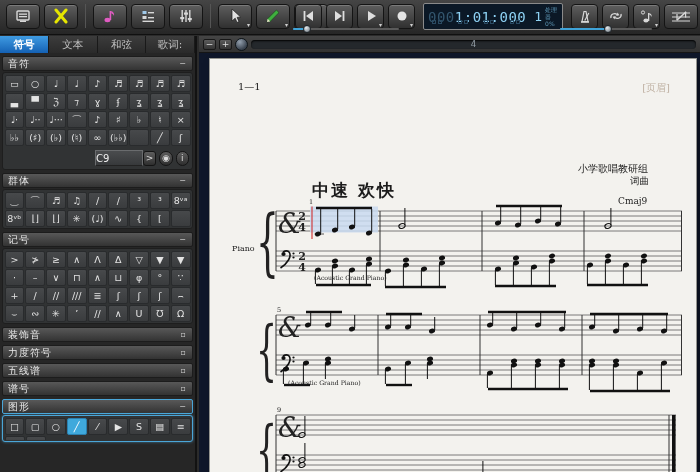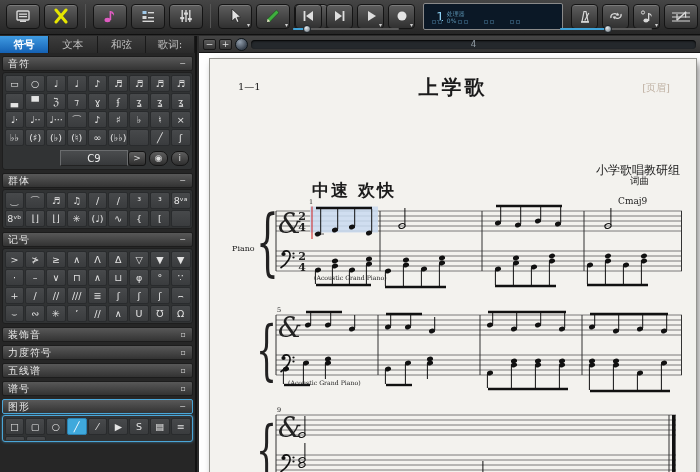--- a/index.html
+++ b/index.html
@@ -45,45 +45,45 @@
     font-size:10px;font-weight:normal;letter-spacing:1px;}
   .sec-h .ctl{margin-left:auto;font-size:8px;color:#cfcfcf;line-height:8px;}
   .sec-b{margin-top:1px;background:#313334;border:1px solid #1e1e1e;border-radius:3px;padding:1px;}
   .grid-row{display:flex;}
   .cell{width:20.2px;height:17px;line-height:16px;text-align:center;font-size:9.5px;color:#e4e4e4;
     background:linear-gradient(#47494b,#3a3c3e);border:1px solid #292b2d;border-radius:2px;margin:0.5px;overflow:hidden;}
   .cell.sel{background:#3fa9dc;color:#fff;border-color:#2b7fae;}
   .section.hl .sec-h{border-color:#4aa6d8;}
   .section.hl .sec-b{border-color:#4aa6d8;box-shadow:0 0 3px rgba(90,180,230,.6);}
   .chordrow{display:flex;align-items:center;height:20px;margin-top:2px;padding:0 2px;}
-  .chordbox{width:74px;height:16px;margin-left:54px;background:linear-gradient(#4a4c4e,#37393b);
-    border:1px solid #6a6c6e;border-bottom-color:#222;text-align:center;font-size:10px;color:#f0f0f0;line-height:15px;}
+  .chordbox{width:74px;height:16px;margin-left:89px;background:linear-gradient(#4a4c4e,#37393b);
+    border:1px solid #6a6c6e;border-bottom-color:#222;font-size:10px;color:#f0f0f0;line-height:15px;}
   .cbtn{width:20px;height:15px;margin-left:3px;border-radius:7px;background:linear-gradient(#5e5e5e,#2e2e2e);
     border:1px solid #141414;color:#ddd;font-size:9px;line-height:13px;text-align:center;}
   .cbtn:first-of-type{margin-left:auto;border-radius:3px;}
   .peek{height:5px;overflow:hidden;}
 
   
   .main{position:absolute;left:199px;top:36px;width:501px;height:436px;background:#2e2e2e;}
   .ruler{position:absolute;left:0;top:0;width:501px;height:17px;background:linear-gradient(#454545,#323232);
     border-bottom:1px solid #151515;display:flex;align-items:center;padding:0 4px;gap:3px;}
   .rbtn{width:13px;height:11px;background:linear-gradient(#5c5c5c,#333);border:1px solid #171717;
     border-radius:2px;color:#ddd;font-size:9px;line-height:9px;text-align:center;}
   .rknob{width:13px;height:13px;border-radius:50%;border:1px solid #0e1418;
     background:radial-gradient(circle at 35% 28%,#93a0ae,#39424e 70%);}
   .rtrack{flex:1;height:9px;background:#24282c;border-radius:4px;box-shadow:inset 0 1px 2px #000;
     text-align:center;font-size:8.5px;color:#939da5;line-height:9px;}
-  .page-wrap{position:absolute;left:0;top:17px;width:501px;height:419px;background:#ffffff;overflow:hidden;}
+  .page-wrap{position:absolute;left:0;top:17px;width:501px;height:419px;background:#0f172a;overflow:hidden;}
   .page{position:absolute;left:11px;top:6px;width:486px;height:420px;background:#f3f2ee;
     box-shadow:0 0 0 1px #94948f,3px 4px 8px rgba(0,0,0,.5);
     font-family:"DejaVu Serif","Liberation Serif",serif;color:#1b1b1b;}
   .pg-ind{position:absolute;left:28px;top:22px;font-size:10px;}
   .pg-title{position:absolute;left:0;right:0;top:15px;text-align:center;font-size:20px;font-weight:600;letter-spacing:3px;}
   .pg-header{position:absolute;right:26px;top:22px;font-size:10px;color:#c0b2a4;}
-  .pg-credit1{position:absolute;right:16px;top:103px;font-size:12px;}
+  .pg-credit1{position:absolute;right:48px;top:103px;font-size:10px;}
   .pg-credit2{position:absolute;right:47px;top:116px;font-size:9.5px;}
   .pg-tempo{position:absolute;left:102px;top:120px;font-size:17px;font-weight:bold;letter-spacing:2px;}
   svg.sys{position:absolute;}
   svg.sys text{font-family:"DejaVu Serif","Liberation Serif",serif;fill:#222;}
 </style>
 </head>
 <body>
 
 <div class="app">
 
@@ -171,20 +171,21 @@
         <span class="dd">▾</span>
       </div>
       <div class="tbtn sm">
         <svg width="14" height="14" viewBox="0 0 14 14">
           <circle cx="7" cy="7" r="4.5" fill="#e4e4e4"></circle>
         </svg>
         <span class="dd">▾</span>
       </div>
 
       <div class="lcd">
+        <span class="lcd-digits"><span class="dim">000</span><span>1</span>:<span>01</span>:<span>000</span></span>
         <span class="lcd-track">1</span>
         <span class="lcd-cpu">
           <span>处理器</span><br><span>0%</span>
         </span>
         <span class="lcd-ticks">
           <span><i></i><i></i></span>
             <span><i></i><i></i></span>
             <span><i></i><i></i></span>
             <span><i></i><i></i></span>
         </span>
@@ -437,21 +438,20 @@
   <div class="main">
     <div class="ruler">
       <div class="rbtn">−</div>
       <div class="rbtn">+</div>
       <div class="rknob"></div>
       <div class="rtrack">4</div>
     </div>
     <div class="page-wrap">
       <div class="page">
         <div class="pg-ind">1—1</div>
-        <div class="pg-title">上学歌</div>
         <div class="pg-header">[页眉]</div>
         <div class="pg-credit1">小学歌唱教研组</div>
         <div class="pg-credit2">词曲</div>
         <div class="pg-tempo">中速 欢快</div>
 
         <svg class="sys" style="left:20px;top:134px;width:456px;height:108px" viewBox="0 0 456 108">
           <defs>
             <ellipse id="nh" rx="3.1" ry="2.3" transform="rotate(-18)" fill="#111"></ellipse>
             <ellipse id="nho" rx="3.2" ry="2.3" transform="rotate(-18)" fill="none" stroke="#111" stroke-width="1.1"></ellipse>
           </defs>

